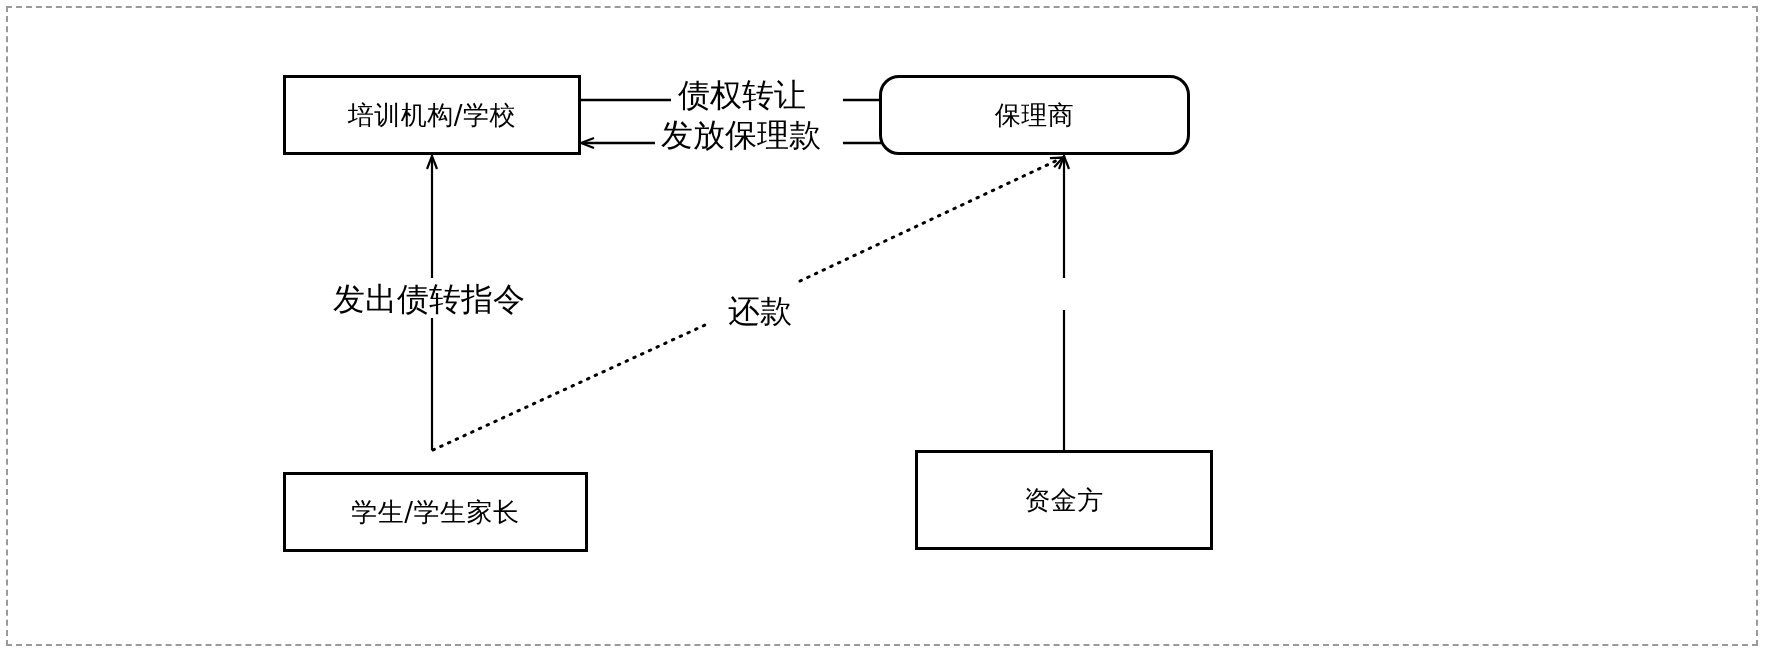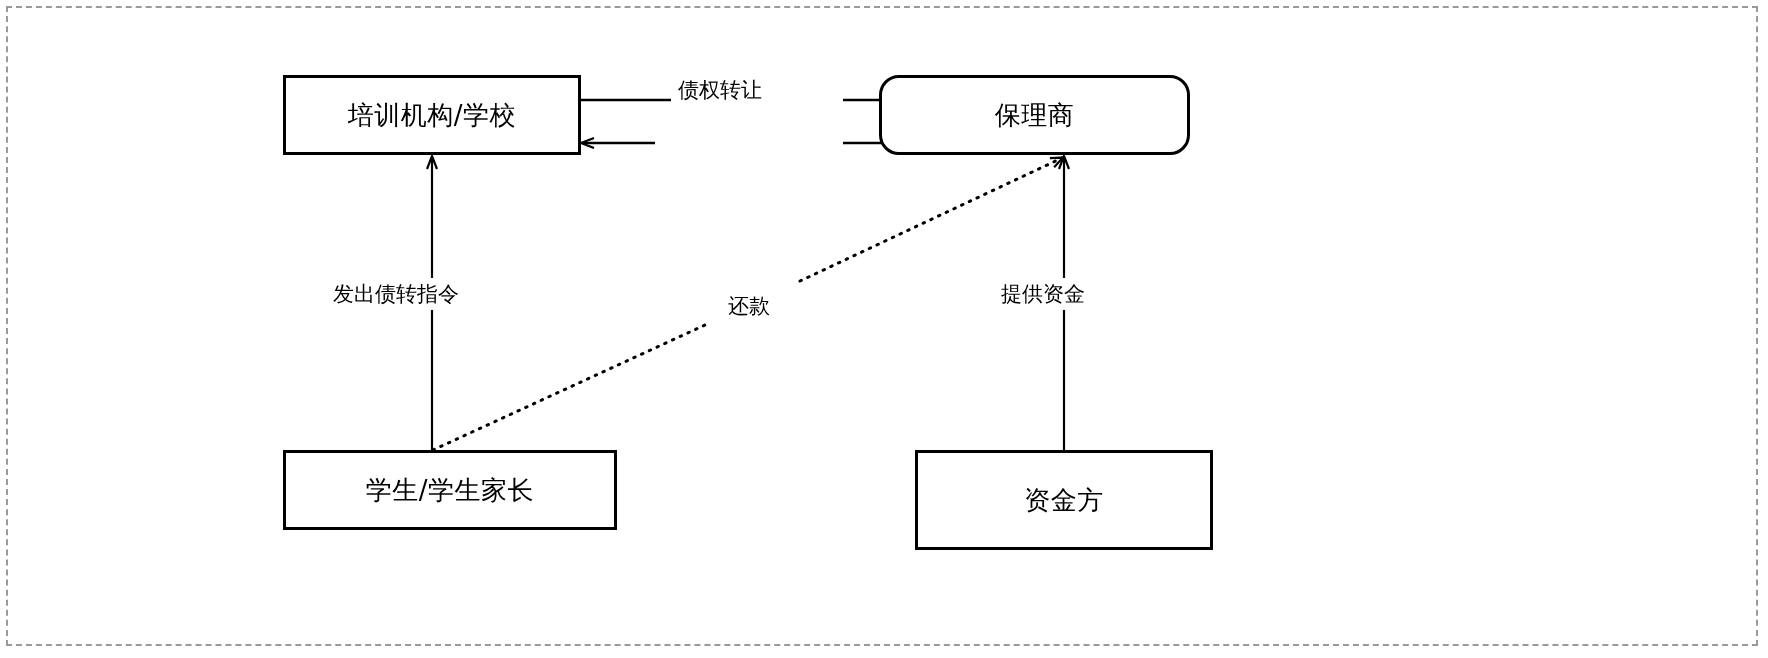--- a/index.html
+++ b/index.html
@@ -46,29 +46,29 @@
     color: #000000;
     font-size: 26px;
     line-height: 1;
     letter-spacing: 0.5px;
     white-space: nowrap;
   }
   .edge-label {
     position: absolute;
     background: #ffffff;
     color: #000000;
-    font-size: 21px;
+    font-size: 32px;
     line-height: 1.05;
     white-space: nowrap;
     padding: 1px 6px;
     text-align: center;
   }
   #node-training   { left: 283px; top: 75px;  width: 298px; height: 80px; }
   #node-factor     { left: 879px; top: 75px;  width: 311px; height: 80px; border-radius: 20px; }
-  #node-student    { left: 283px; top: 450px; width: 334px; height: 80px; text-align: right; }
+  #node-student    { left: 283px; top: 472px; width: 305px; height: 80px; text-align: right; }
   #node-funder     { left: 915px; top: 450px; width: 298px; height: 100px; }
 
   #label-transfer  { left: 672px; top: 78px;  }
   #label-payout    { left: 655px; top: 118px; }
   #label-instruct  { left: 327px; top: 282px; font-family: Liberation Serif, serif; }
   #label-repay     { left: 722px; top: 294px; }
   #label-fund      { left: 995px; top: 282px; }
 </style>
 </head>
 <body>
@@ -109,16 +109,16 @@
     <span>保理商</span>
   </div>
   <div class="node" id="node-student">
     <span>学生/学生家长</span>
   </div>
   <div class="node" id="node-funder">
     <span>资金方</span>
   </div>
 
   <div class="edge-label" id="label-transfer">债权转让</div>
+  <div class="edge-label" id="label-payout">发放保理款</div>
   <div class="edge-label" id="label-instruct">发出债转指令</div>
   <div class="edge-label" id="label-repay">还款</div>
-  <div class="edge-label" id="label-fund">提供资金</div>
 </div>
 
 </body></html>

